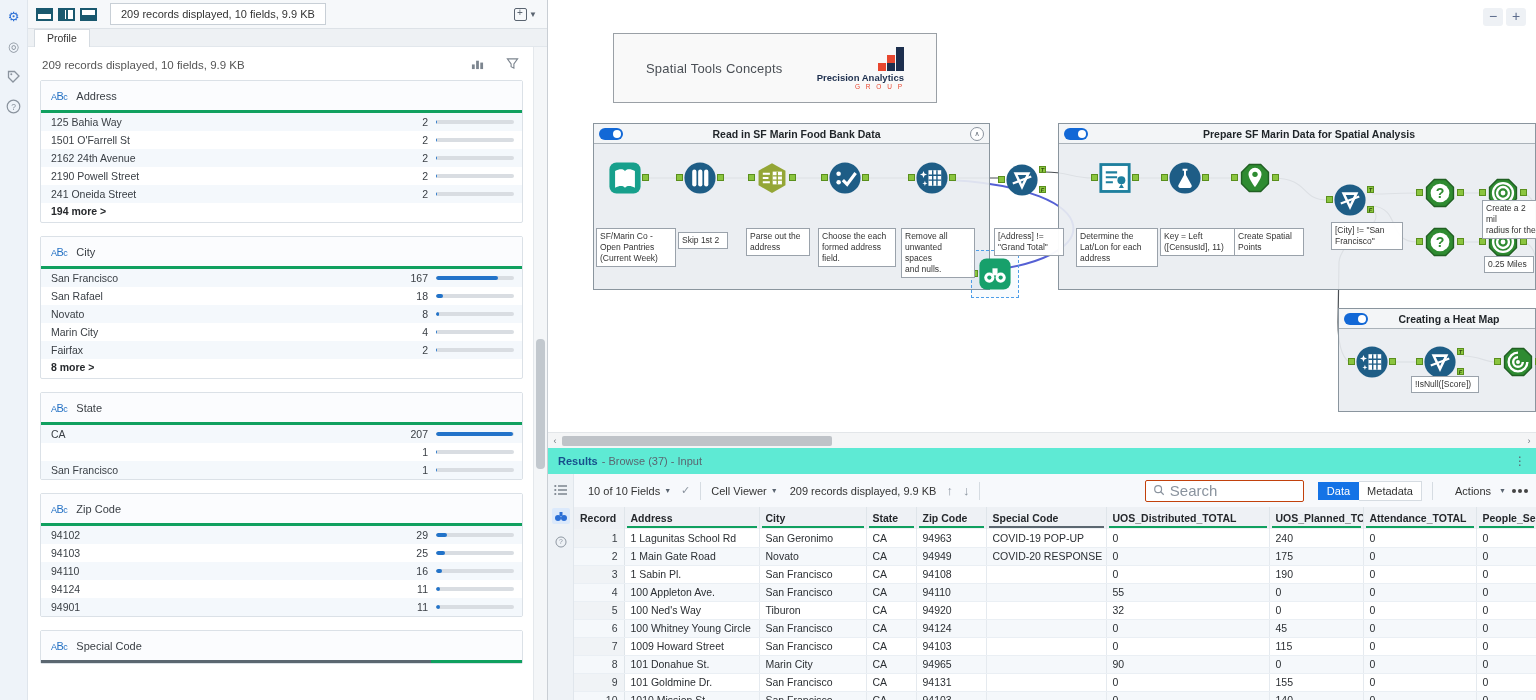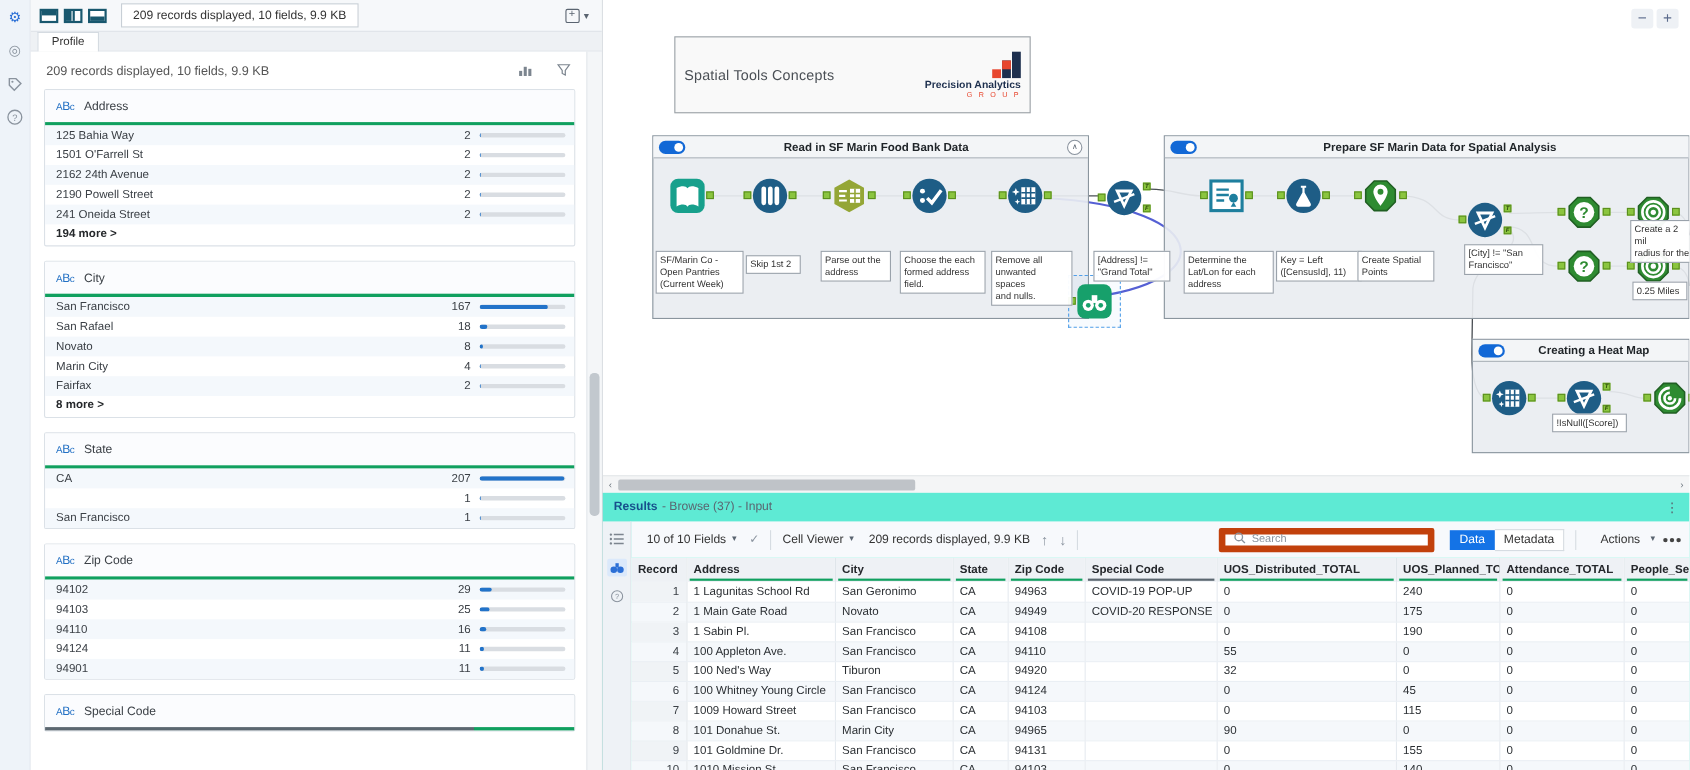--- a/index.html
+++ b/index.html
@@ -56,21 +56,21 @@
   .pp-thumb { position:absolute; left:2px; width:9px; border-radius:4px; background:#c2c8ce; }
 
   
   .canvas { position:absolute; left:548px; top:0; width:988px; height:432px; background:#fff; overflow:hidden; }
   .canvas svg.wires { position:absolute; left:0; top:0; width:988px; height:432px; }
   .zoomctrl { position:absolute; right:10px; top:8px; display:flex; gap:3px; }
   .zoomctrl .zb { width:20px; height:18px; background:#eef1f5; border-radius:3px; color:#5b6b8c;
     font-size:14px; line-height:17px; text-align:center; }
 
   .comment { position:absolute; left:65px; top:33px; width:324px; height:70px;
-    background:#f9f9f9; border:1px solid #9aa0a6; display:flex; align-items:center; padding:0 8px; }
+    background:#f9f9f9; border:1px solid #9aa0a6; display:flex; align-items:center; padding:0 32px; }
   .comment .ctitle { font-size:13px; color:#4a4f55; letter-spacing:.2px; }
   .brand { margin-left:auto; text-align:right; }
   .brand .stairs { display:flex; align-items:flex-end; gap:1px; justify-content:flex-end; margin-bottom:1px; }
   .brand .stairs i { display:block; width:8px; }
   .brand .b1 { height:8px; background:#e8472f; }
   .brand .b2 { height:16px; background:#e8472f; border-top:8px solid #e8472f; background:#1d2f4e; }
   .brand .b3 { height:24px; background:#1d2f4e; }
   .brand .bn { font-size:9.5px; font-weight:bold; color:#1d2f4e; }
   .brand .bg { font-size:6.5px; color:#e8472f; letter-spacing:2px; }
 
@@ -109,22 +109,22 @@
   .res-rail .ric { width:18px; height:16px; display:flex; align-items:center; justify-content:center;
     color:#7c858f; border-radius:2px; }
   .res-rail .ric svg { width:14px; height:12px; }
   .res-rail .act { background:#dbe9fb; }
   .res-toolbar { position:absolute; left:26px; right:0; top:26px; height:33px; background:#f7f9fc;
     display:flex; align-items:center; font-size:11px; color:#333; padding-left:14px; }
   .res-toolbar .sep { width:1px; height:18px; background:#d6dce2; margin:0 10px; }
   .res-toolbar .caret { font-size:7px; color:#5a6470; margin-left:4px; }
   .res-toolbar .chk { color:#8a939e; margin-left:10px; }
   .res-toolbar .updn { color:#8a939e; font-size:13px; margin-left:10px; }
-  .searchbox { margin-left:auto; width:196px; height:22px; background:#fff; border:6px solid #c2410c;
-    border-radius:2px; display:flex; align-items:center; padding:0 7px; gap:5px; color:#8a939e; font-size:10px; }
+  .searchbox { margin-left:auto; width:159px; height:22px; background:#fff; border:1px solid #c2410c;
+    border-radius:2px; display:flex; align-items:center; padding:0 7px; gap:5px; color:#8a939e; font-size:15px; }
   .btn-data { margin-left:14px; background:#1473e6; color:#fff; font-size:11px; padding:3px 9px; }
   .btn-meta { background:#fff; color:#333; font-size:11px; padding:3px 8px; border:1px solid #d6dce2; border-left:none; }
   .actions { margin-left:12px; margin-right:4px; color:#333; }
   .odots { display:flex; gap:2px; margin-right:8px; margin-left:6px; }
   .odots i { width:4px; height:4px; border-radius:50%; background:#444; }
 
   .tblwrap { position:absolute; left:26px; right:0; top:59px; bottom:0; overflow:hidden; background:#fff; }
   table.grid { border-collapse:collapse; table-layout:fixed; width:962px; font-size:10.5px; }
   .grid th { background:#eef1f5; font-weight:bold; color:#25282c; text-align:left; height:22px;
     padding:0 6px; border-right:1px solid #dfe5ea; position:relative; white-space:nowrap; overflow:hidden; }

